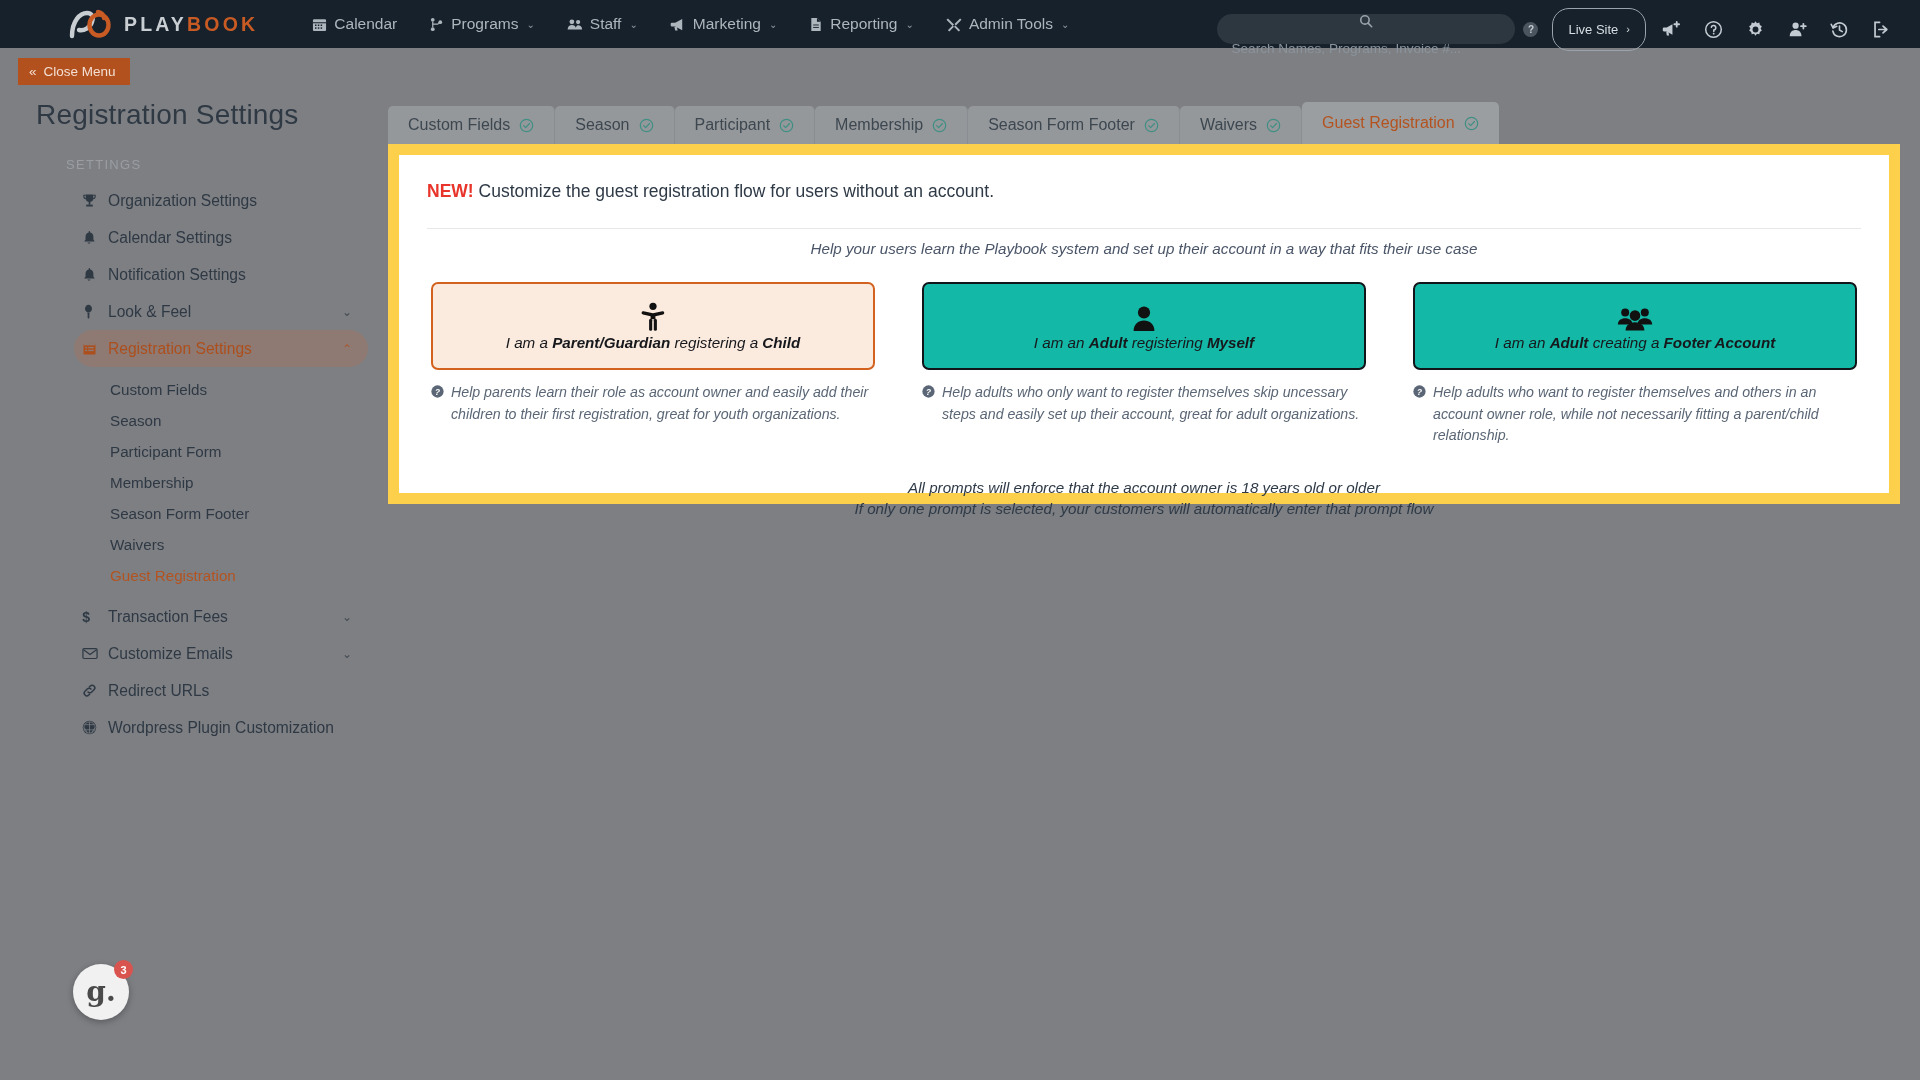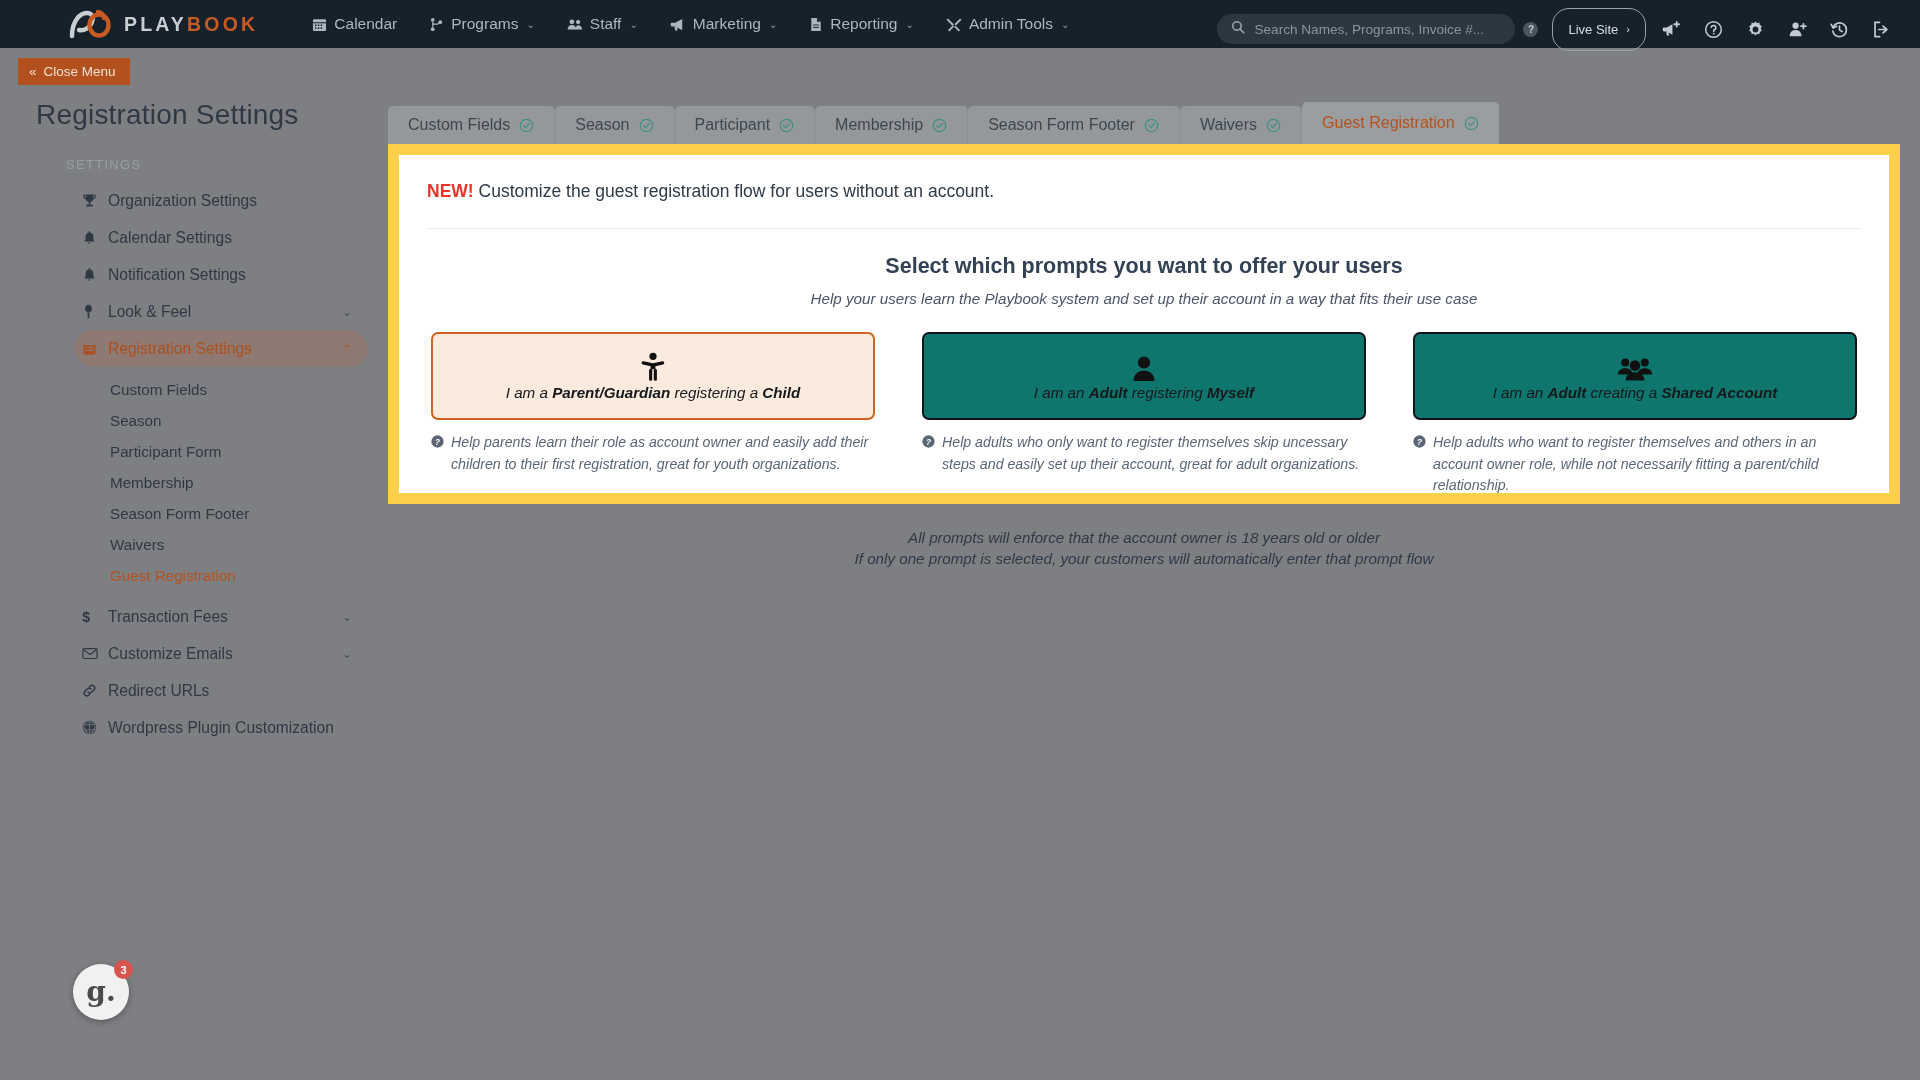--- a/index.html
+++ b/index.html
@@ -45,21 +45,21 @@
   .nav-ico { display: inline-flex; align-items: center; }
   .nav-ico svg { display: block; }
 
   .nav-right {
     position: absolute; right: 0; top: 0; height: 58px;
     display: flex; align-items: center; padding-right: 22px;
   }
   .search-box {
     width: 298px; height: 30px; border-radius: 16px;
     background: #2c3740; display: flex; align-items: center;
-    padding: 0 14px; gap: 9px;
+    padding: 0 14px; gap: 9px; flex-direction: column;
   }
   .search-box input {
     background: transparent; border: 0; outline: none;
     color: #b6bdc4; font-size: 13.6px; width: 100%;
     font-family: "Liberation Sans", sans-serif;
   }
   .search-box input::placeholder { color: #8b949c; }
   .q-badge {
     width: 15px; height: 15px; border-radius: 50%;
     background: #4a555f; color: #c7ced4; font-size: 10px; font-weight: 700;
@@ -176,21 +176,21 @@
     color: #4a5568; margin-top: 11px;
   }
 
   .cards {
     display: flex; gap: 47px; margin-top: 25px;
     padding: 0 4px;
   }
   .card-col { flex: 1; min-width: 0; }
   .opt-card {
     height: 88px; border: 2px solid #111418; border-radius: 7px;
-    background: #0f766e; display: flex; flex-direction: column;
+    background: #14b8a6; display: flex; flex-direction: column;
     align-items: center; justify-content: center; gap: 2px;
     cursor: pointer;
   }
   .opt-card.selected {
     border-color: #d4621f; background: #fbeade;
   }
   .opt-ico { height: 30px; display: flex; align-items: flex-end; }
   .opt-ico svg { display: block; }
   .opt-label {
     font-size: 15.2px; font-style: italic; color: #16181c;
@@ -612,21 +612,20 @@
     <div class="panel">
       <div class="panel-inner">
 
         <div class="new-line">
           <span class="new-tag">NEW!</span>
           <span>Customize the guest registration flow for users without an account.</span>
         </div>
 
         <div class="divider"></div>
 
-        <div class="sel-title">Select which prompts you want to offer your users</div>
         <div class="sel-sub">Help your users learn the Playbook system and set up their account in a way that fits their use case</div>
 
         <div class="cards">
 
           <div class="card-col">
             <div class="opt-card selected">
               <span class="opt-ico">
                 <svg width="26" height="30" viewBox="0 0 26 30" fill="#111">
                   <circle cx="13" cy="4.3" r="3.6"></circle>
                   <path d="M1.6 10.5 a1.7 1.7 0 0 1 2-1.3 l9.4 2 9.4-2 a1.7 1.7 0 0 1 .7 3.3 l-7.7 1.7 v3 h-4.8 v-3 L2.9 12.5 a1.7 1.7 0 0 1 -1.3 -2 Z"></path>
@@ -678,21 +677,21 @@
                 <svg width="36" height="30" viewBox="0 0 36 30" fill="#111">
                   <circle cx="8.2" cy="10.6" r="4"></circle>
                   <path d="M0.8 22.6 C0.8 18.4, 4.2 16.2, 8.2 16.2 C12.2 16.2, 15.6 18.4, 15.6 22.6 Z"></path>
                   <circle cx="27.8" cy="10.6" r="4"></circle>
                   <path d="M20.4 22.6 C20.4 18.4, 23.8 16.2, 27.8 16.2 C31.8 16.2, 35.2 18.4, 35.2 22.6 Z"></path>
                   <circle cx="18" cy="13.6" r="5.3"></circle>
                   <path d="M8.6 28.6 C8.6 23.2, 12.8 20.2, 18 20.2 C23.2 20.2, 27.4 23.2, 27.4 28.6 Z"></path>
                 </svg>
               </span>
               <span class="opt-label">
-                <span>I am an </span><b>Adult</b><span> creating a </span><b>Shared Account</b>
+                <span>I am an </span><b>Adult</b><span> creating a </span><b>Footer Account</b>
               </span>
             </div>
             <div class="card-help">
               <span class="help-ico">
                 <svg width="13" height="13" viewBox="0 0 14 14" fill="#5a6675">
                   <circle cx="7" cy="7" r="6.6"></circle>
                   <text x="7" y="10.4" text-anchor="middle" font-family="Liberation Sans, sans-serif" font-size="9.4" font-weight="700" fill="#fff">?</text>
                 </svg>
               </span>
               <span>Help adults who want to register themselves and others in an account owner role, while not necessarily fitting a parent/child relationship.</span>

